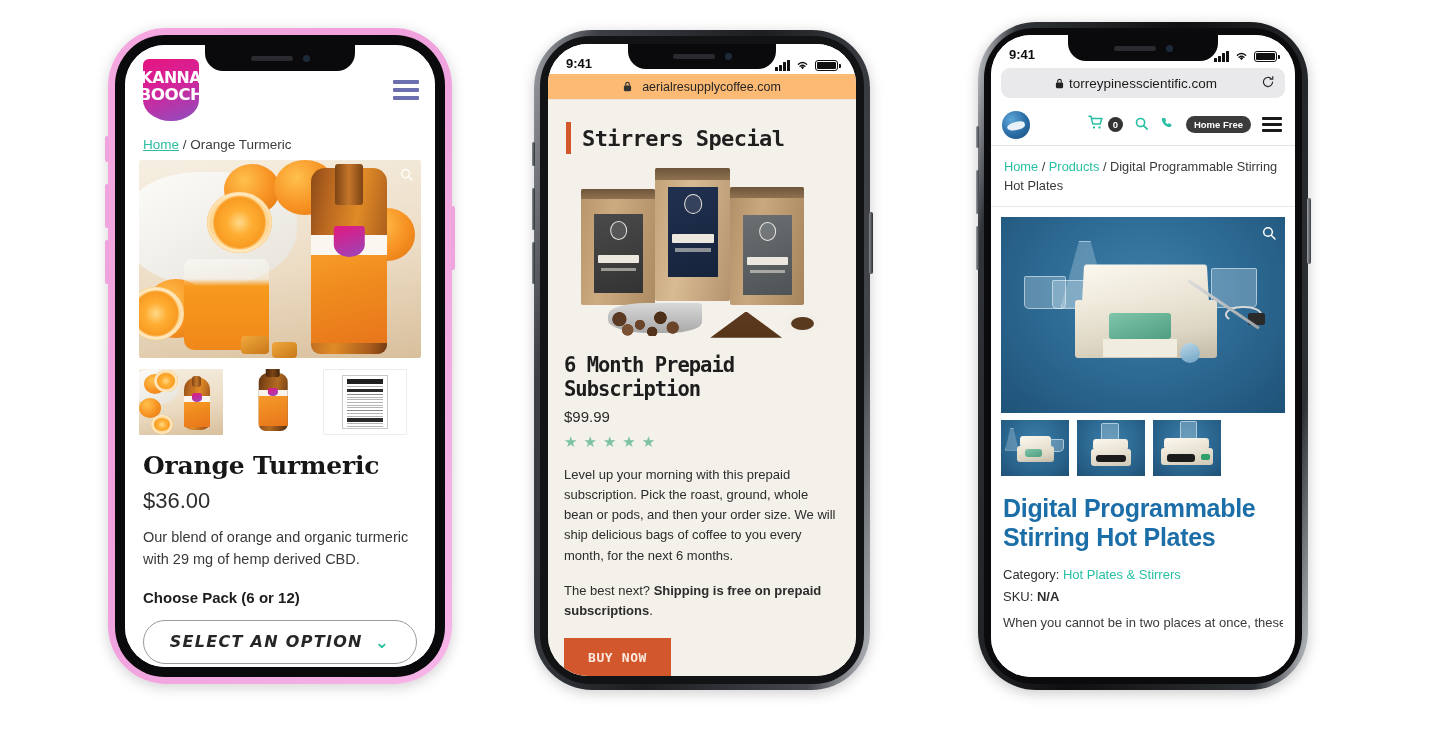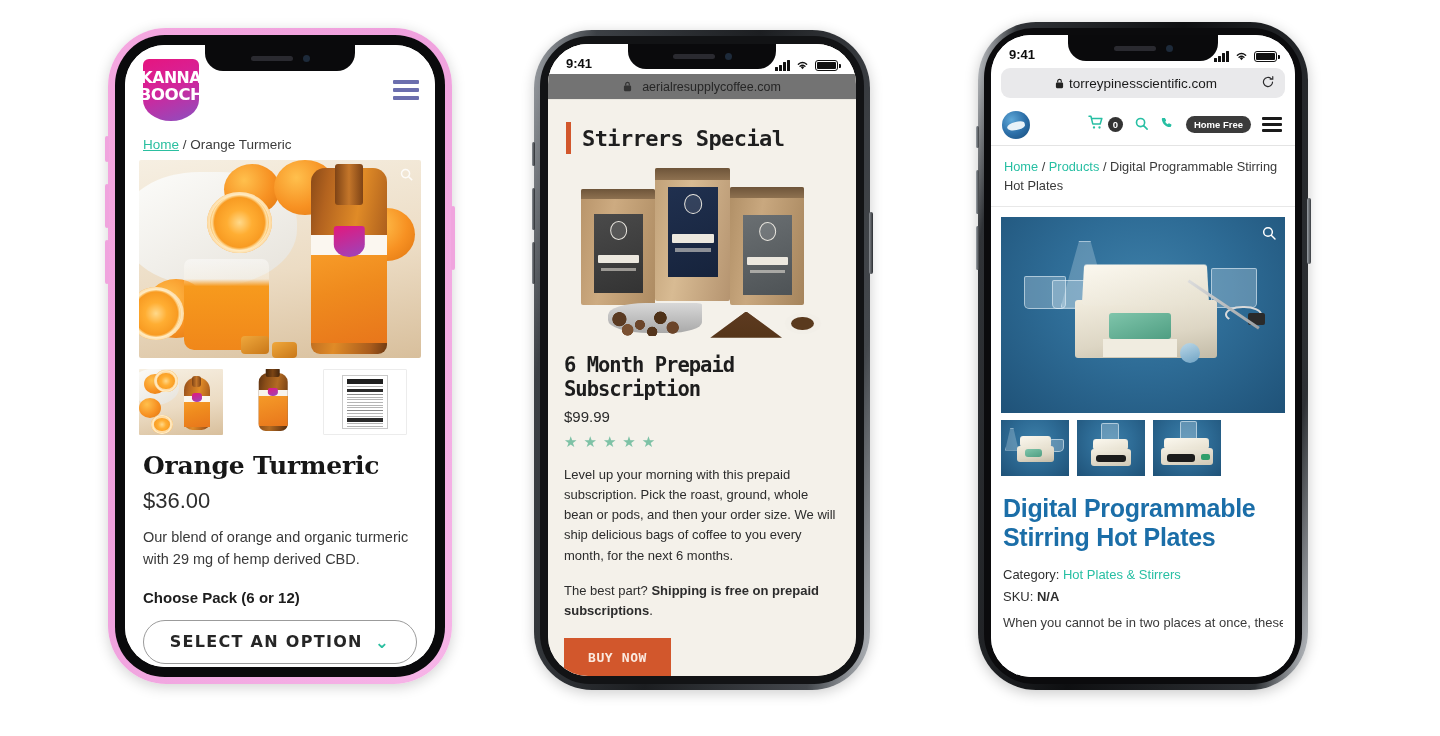--- a/index.html
+++ b/index.html
@@ -117,20 +117,21 @@
     margin: 18px 18px 0;
     font-size: 15px; font-weight: 700; color: #1d1d1d;
   }
   .p1-select {
     margin: 14px 18px 0;
     height: 44px; border: 1.5px solid #9b9b9b; border-radius: 24px;
     display: flex; align-items: center; justify-content: center; gap: 12px;
     font-family: "DejaVu Sans", sans-serif;
     font-weight: 700; font-size: 16px; letter-spacing: 1.3px; color: #262626;
     cursor: pointer;
+    font-style: italic;
   }
   .p1-chev { color: #2bbfa0; font-size: 17px; font-weight: 700; }
 
   
   #phone2 { left: 534px; top: 30px; width: 336px; height: 660px; }
   #phone2 .phone-case {
     background: linear-gradient(100deg,#9fa3a8 0%, #3c4045 14%, #1c1e21 50%, #44484d 86%, #b9bdc2 100%);
     box-shadow: 0 3px 14px rgba(0,0,0,.2);
   }
   #phone2 .phone-bezel { inset: 6px; background: #121315; }
@@ -151,21 +152,21 @@
   .bars i { width: 2.6px; background: #111; border-radius: .5px; }
   .bars i:nth-child(1){height:4px}.bars i:nth-child(2){height:6px}
   .bars i:nth-child(3){height:8.5px}.bars i:nth-child(4){height:11px}
   .batt {
     width: 23px; height: 11px; border: 1.5px solid #111; border-radius: 3px;
     position: relative; padding: 1px;
   }
   .batt::after{content:"";position:absolute;right:-3.5px;top:3px;width:2px;height:4px;background:#111;border-radius:0 1px 1px 0;}
   .batt i{display:block;height:100%;background:#111;border-radius:1px;}
   .p2-url {
-    height: 26px; background: #737373;
+    height: 26px; background: #fdba74;
     display: flex; align-items: center; justify-content: center; gap: 10px;
     font-size: 12.5px; color: #262626; border-bottom: 1px solid #e9e6df;
   }
   .p2-feature {
     display: flex; align-items: center; gap: 11px;
     margin: 22px 0 0 18px;
   }
   .feat-bar { width: 5px; height: 32px; background: #d2572c; }
   .feat-txt {
     font-family: "DejaVu Sans Mono", monospace;
@@ -607,21 +608,21 @@
         <div class="p2-h1">6 Month Prepaid Subscription</div>
         <div class="p2-price">$99.99</div>
         <div class="p2-stars">
           <span>★</span>
           <span>★</span>
           <span>★</span>
           <span>★</span>
           <span>★</span>
         </div>
         <div class="p2-para">Level up your morning with this prepaid subscription. Pick the roast, ground, whole bean or pods, and then your order size. We will ship delicious bags of coffee to you every month, for the next 6 months.</div>
-        <div class="p2-para b2"><span>The best part? </span><b>Shipping is free on prepaid subscriptions</b><span>.</span></div>
+        <div class="p2-para b2"><span>The best next? </span><b>Shipping is free on prepaid subscriptions</b><span>.</span></div>
         <div class="p2-buy">BUY NOW</div>
 
       </div>
     </div>
   </div>
 
   <div class="phone" id="phone3">
     <div class="phone-case"></div>
     <div class="side-btn" style="left:-2.5px;top:104px;width:3.5px;height:22px;"></div>
     <div class="side-btn" style="left:-2.5px;top:148px;width:3.5px;height:44px;"></div>

